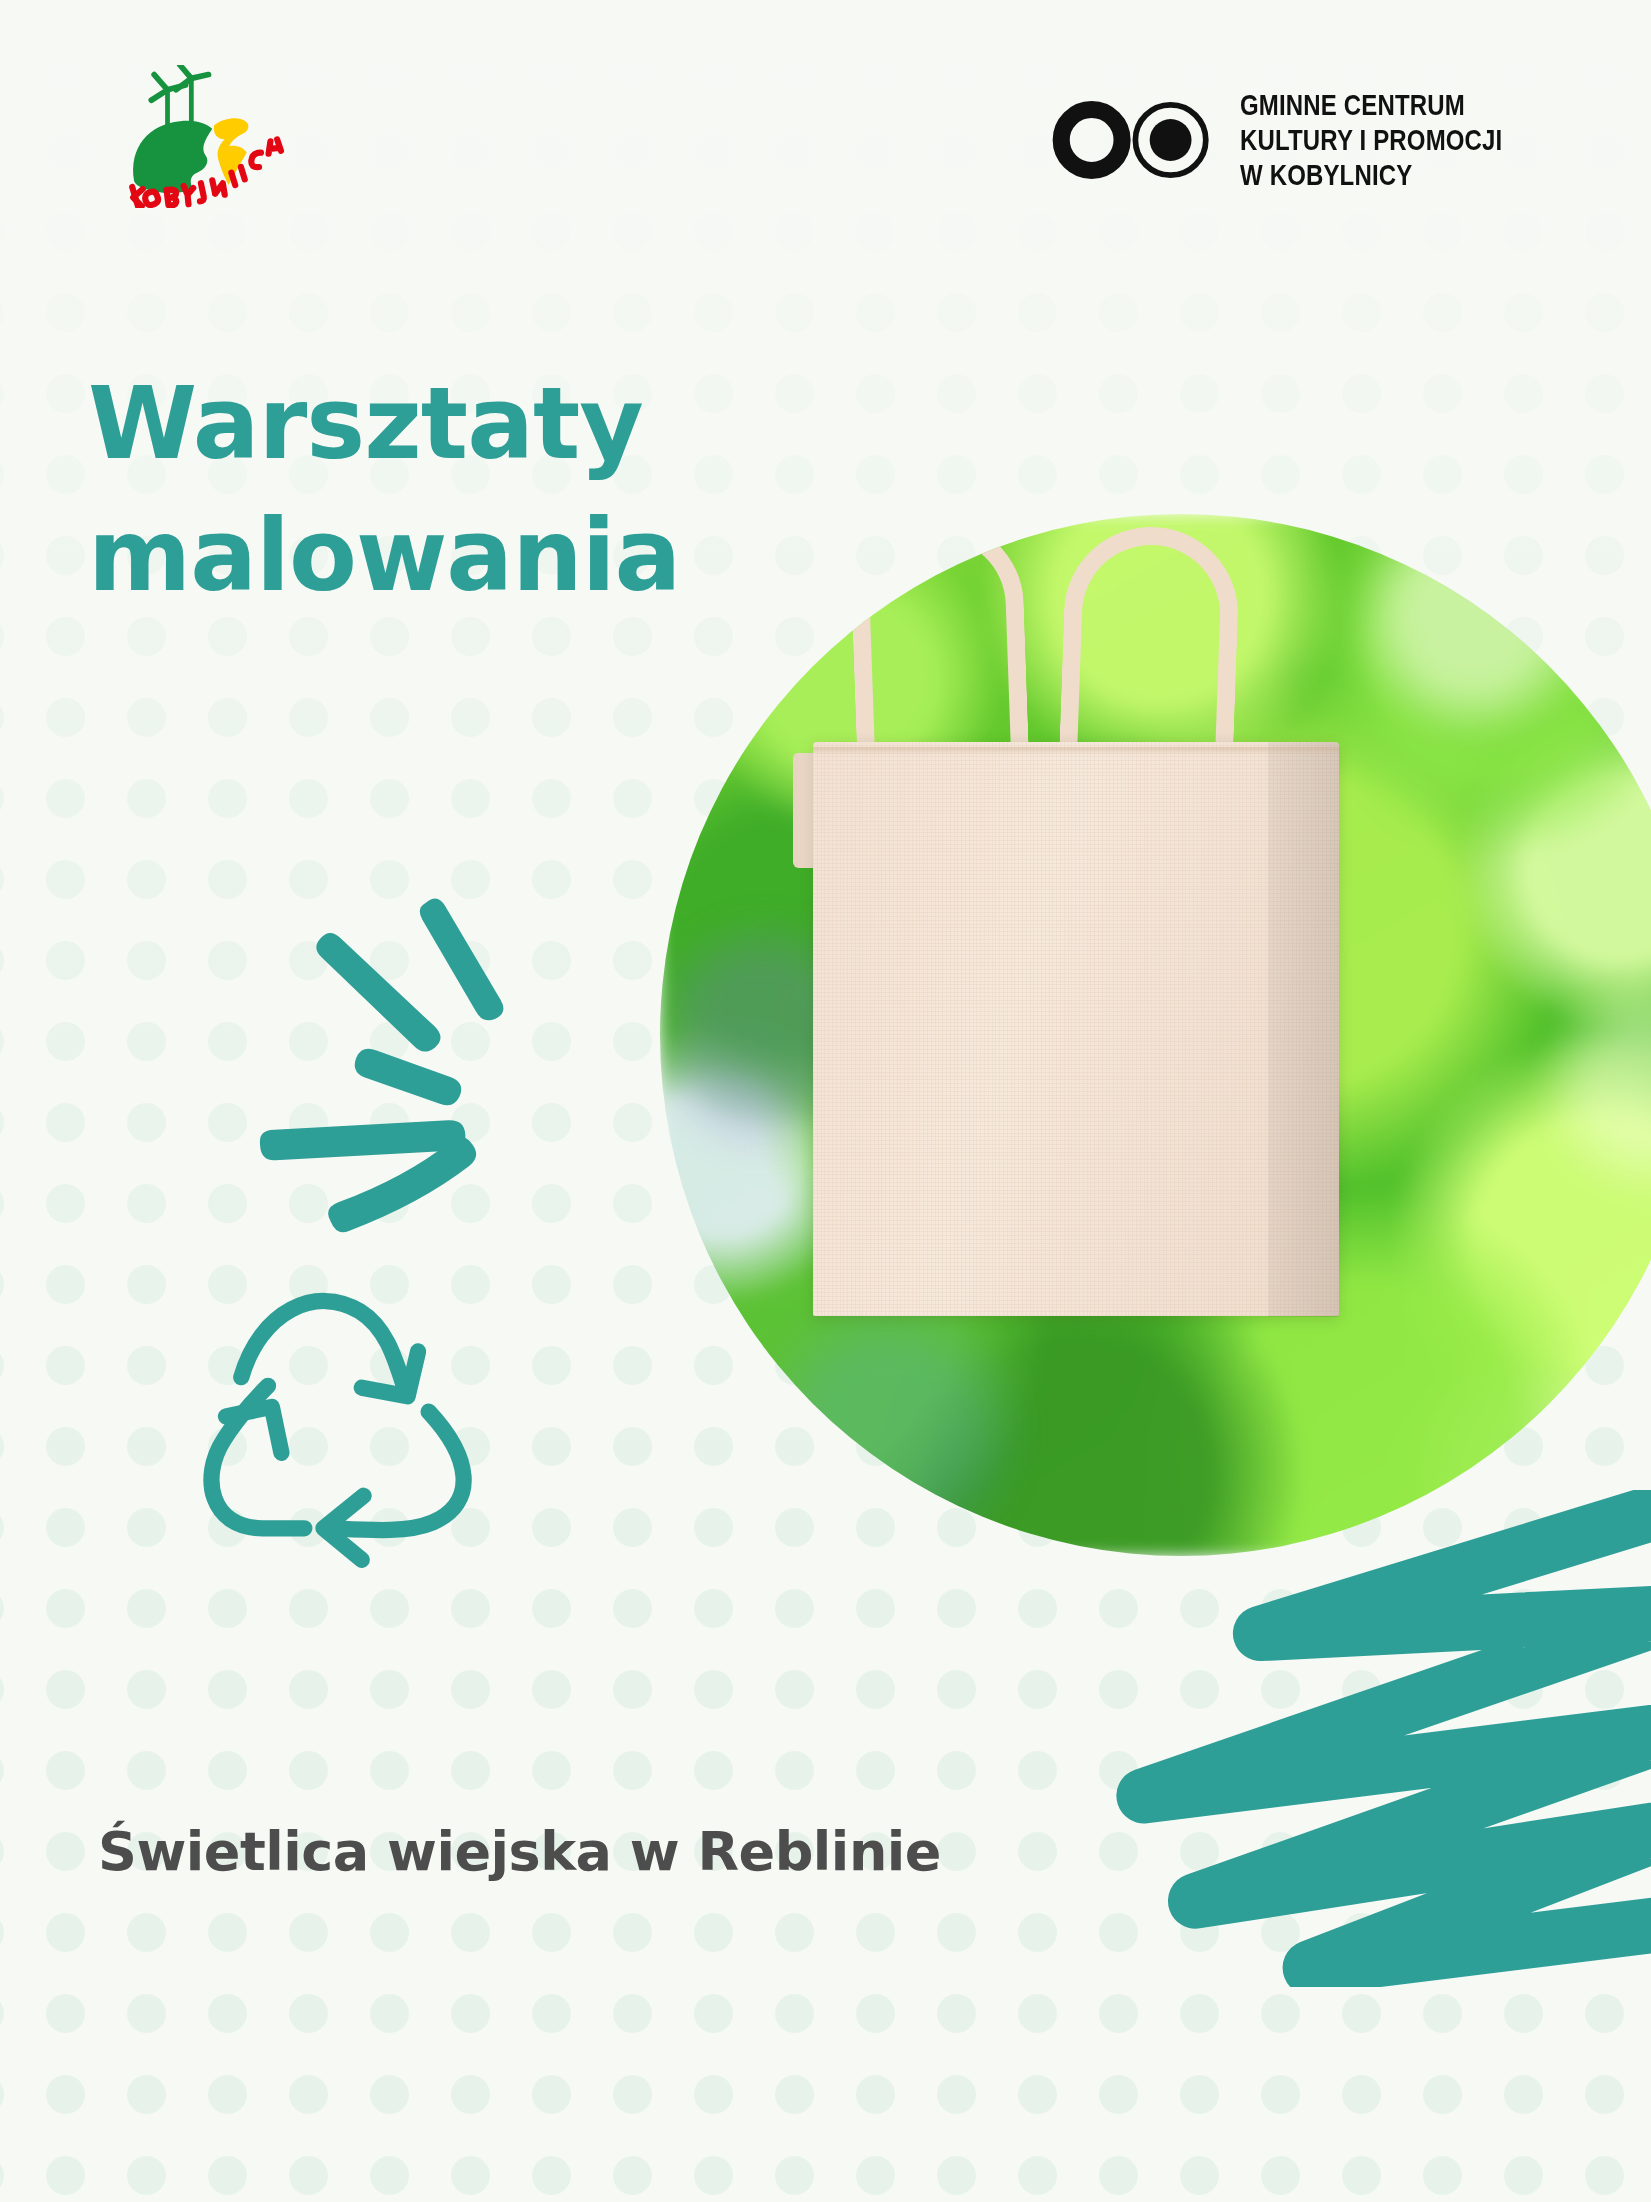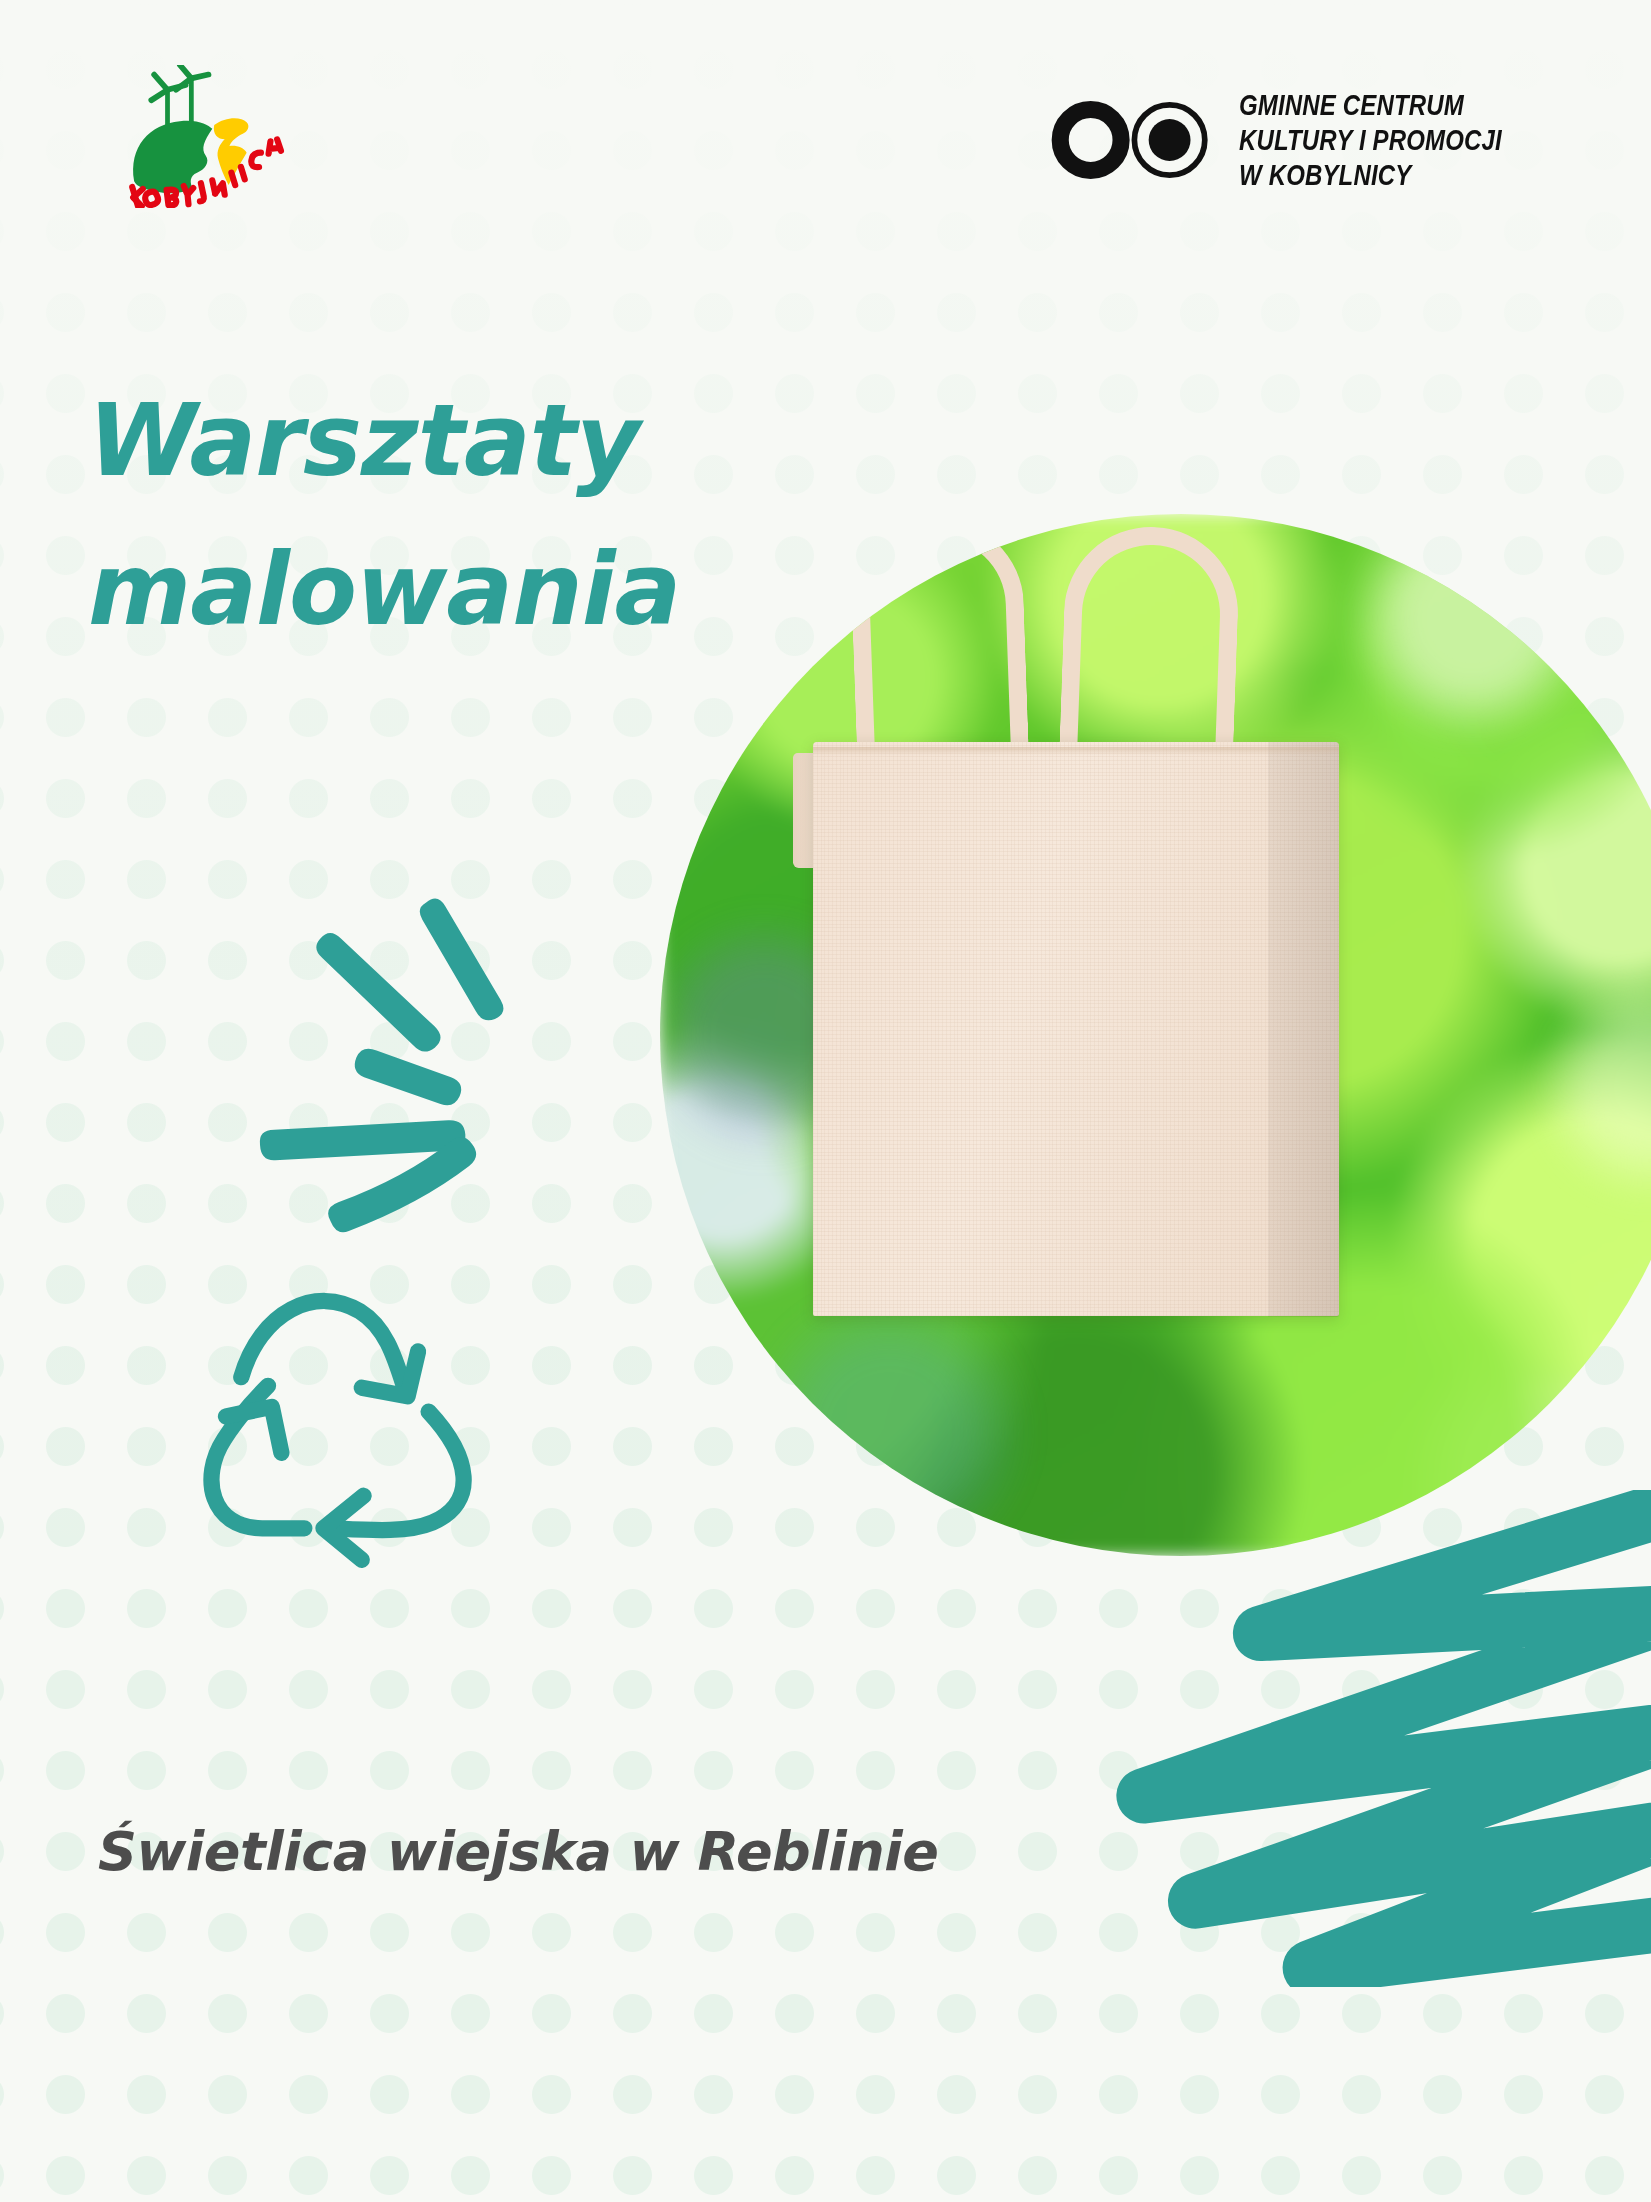--- a/index.html
+++ b/index.html
@@ -5,21 +5,20 @@
   html,body{margin:0;padding:0;background:#ffffff;}
   *{box-sizing:border-box;}
 
   #poster{
     position:relative;
     width:1652px;
     height:2202px;
     overflow:hidden;
     background:#F7F9F5;
     font-family:"Liberation Sans", sans-serif;
-    font-style:italic;
   }
 
   
   .dot-layer{
     position:absolute;
     left:0; top:0;
     width:1652px; height:2202px;
     background-image:radial-gradient(circle at 50% 50%, #E7F3EA 0px, #E7F3EA 19px, rgba(231,243,234,0) 20px);
     background-size:81px 81px;
     background-position:25px 29px;
@@ -70,21 +69,21 @@
     position:absolute;
     left:88px; top:358px;
     width:746px;
     color:#2E9F97;
     font-family:"DejaVu Sans", sans-serif;
     font-weight:bold;
     font-size:99px;
     line-height:1.33;
     letter-spacing:-1px;
   }
-  .headline div{ white-space:nowrap;margin-top:17px; }
+  .headline div{ white-space:nowrap; }
 
   
   .photo-circle{
     position:absolute;
     left:660px; top:514px;
     width:1042px; height:1042px;
     border-radius:50%;
     overflow:hidden;
   }
   .bokeh{

